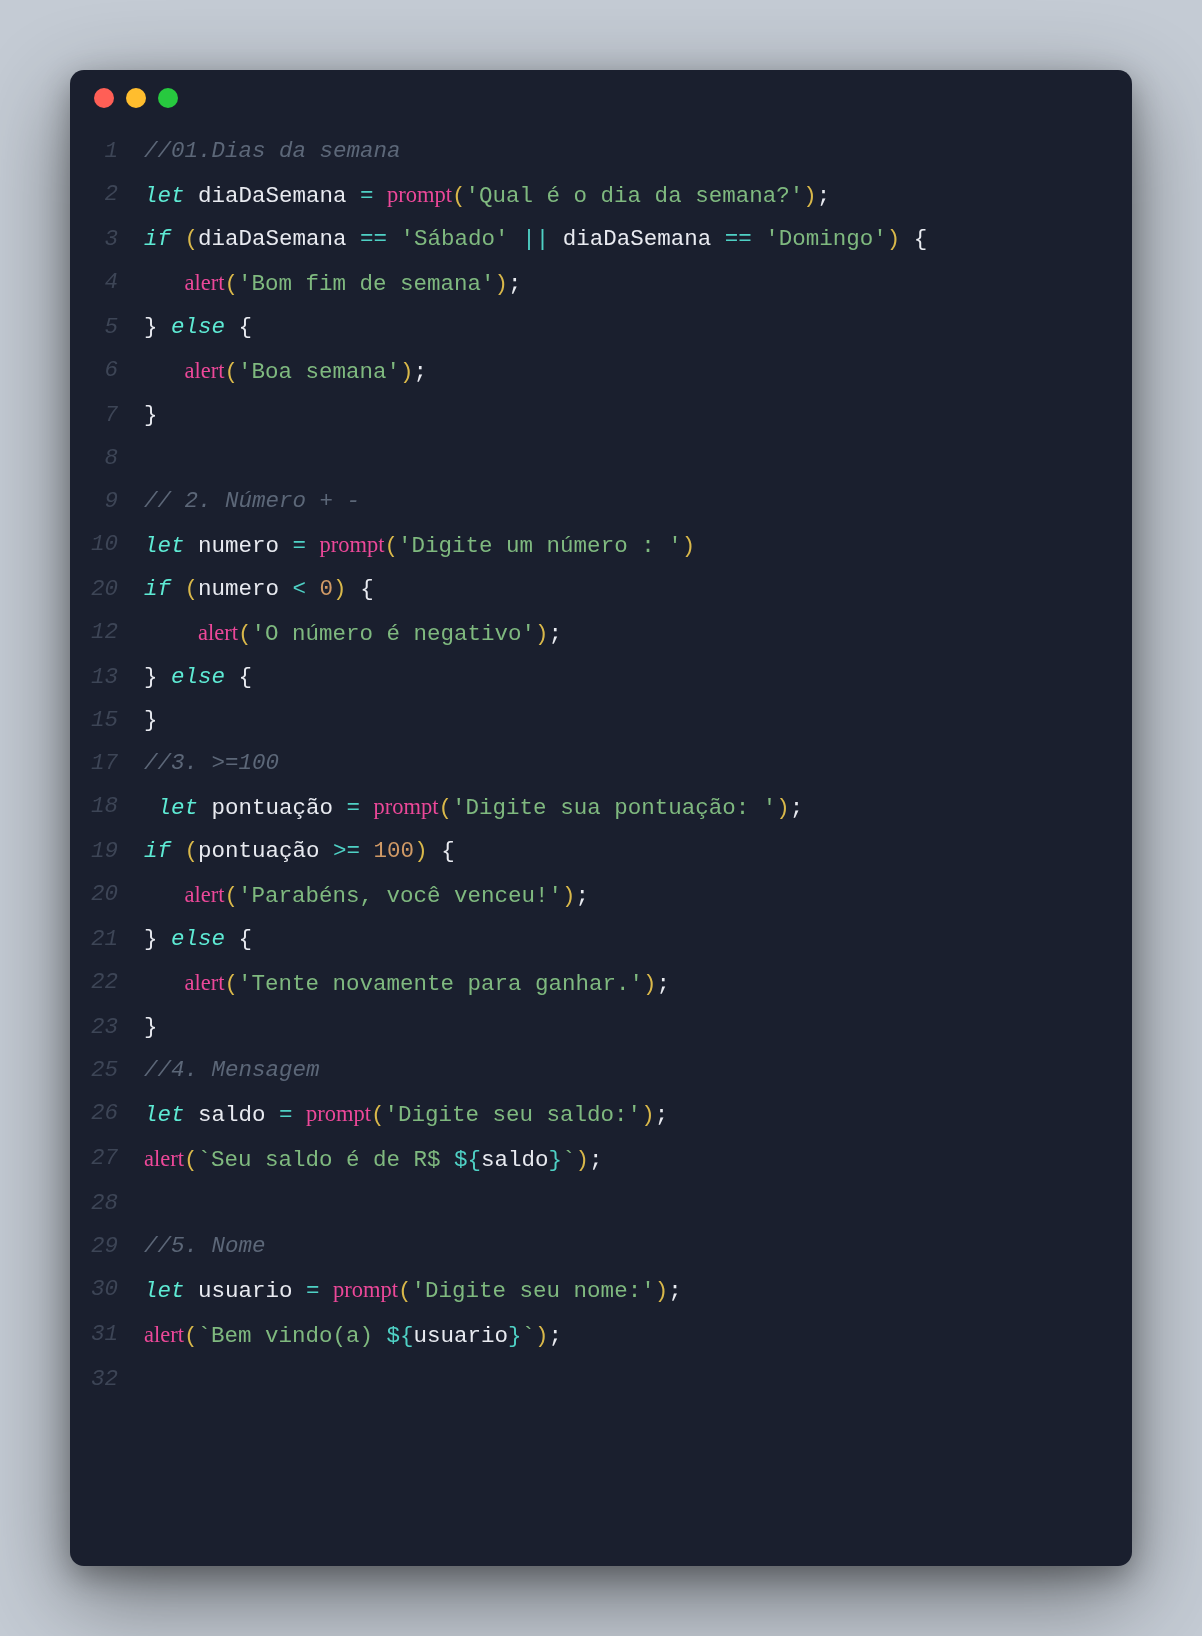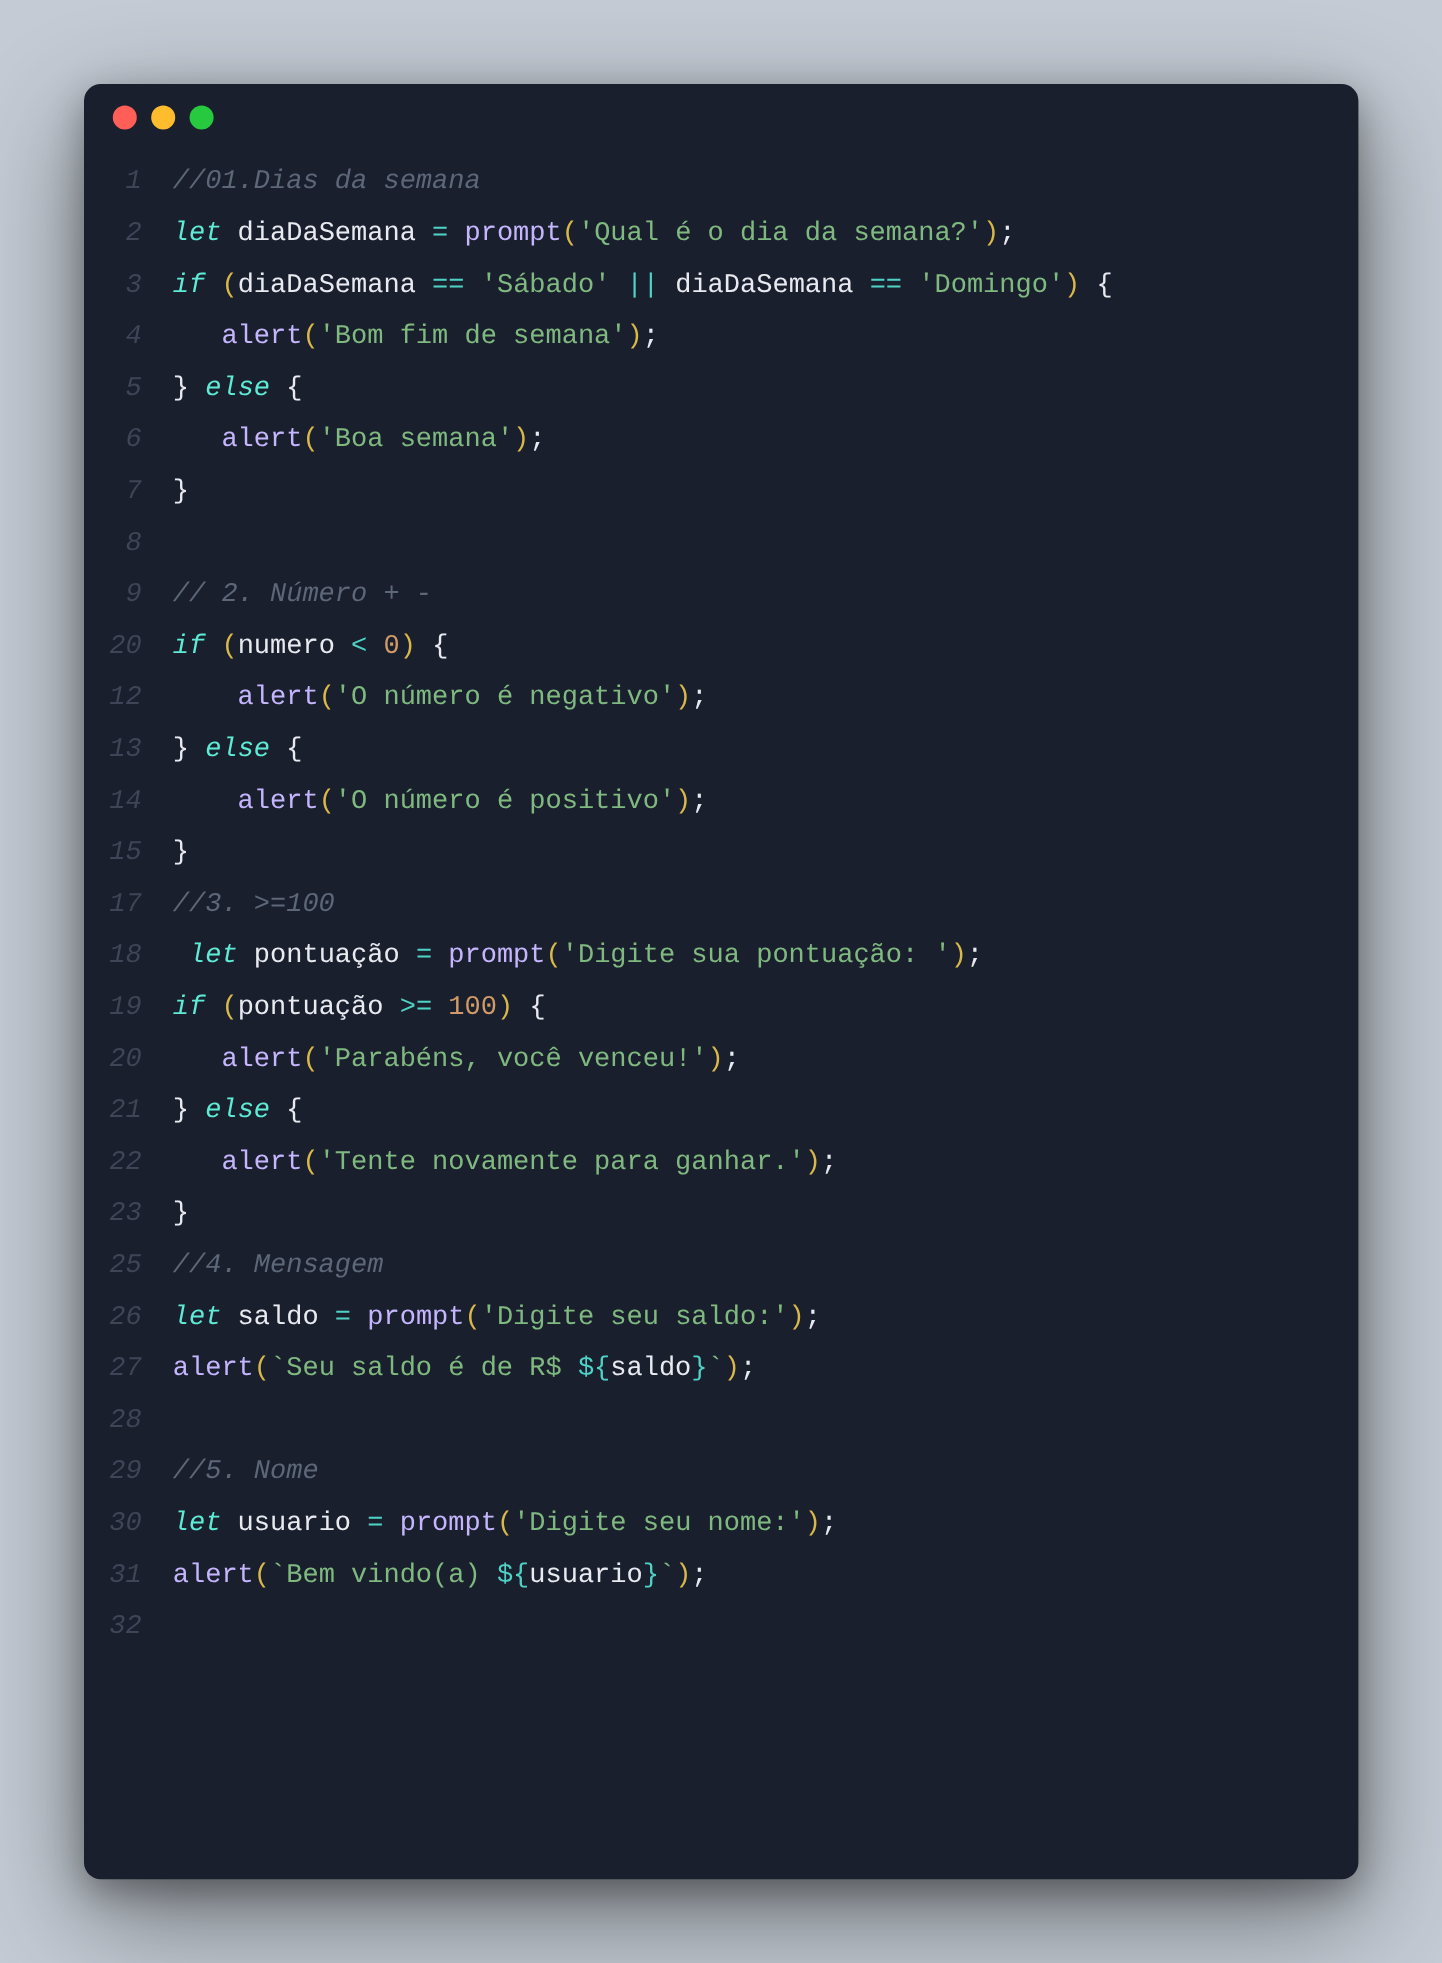--- a/index.html
+++ b/index.html
@@ -56,21 +56,21 @@
     font-style: italic;
     flex-shrink: 0;
   }
   .code-content {
     flex: 1;
   }
   .cm  { color: #5c6778; font-style: italic; margin-top: 38px; }
   .kw  { color: #5eead4; font-style: italic; }
   .var { color: #e8eaf0; }
   .op  { color: #4fd1c5; }
-  .fn  { color: #c4b5fd; }
+  .fn  { color: #ec4899; font-family: Liberation Serif, serif; }
   .paren { color: #d9b84a; }
   .str { color: #7fb97f; }
   .num { color: #d19a66; }
   .brace { color: #e8eaf0; }
   .tmpl { color: #7fb97f; }
   .tmpli { color: #4fd1c5; }
   .tmpvar { color: #e8eaf0; }
 </style>
 </head>
 <body>
@@ -84,24 +84,24 @@
   <div class="code-area" id="code-area">
       <div class="code-line"><span class="gutter">1</span><span class="code-content"><span class="cm">//01.Dias da semana</span></span></div>
       <div class="code-line"><span class="gutter">2</span><span class="code-content"><span class="kw">let</span><span class="var"> diaDaSemana </span><span class="op">=</span><span class="var"> </span><span class="fn">prompt</span><span class="paren">(</span><span class="str">'Qual é o dia da semana?'</span><span class="paren">)</span><span class="var">;</span></span></div>
       <div class="code-line"><span class="gutter">3</span><span class="code-content"><span class="kw">if</span><span class="var"> </span><span class="paren">(</span><span class="var">diaDaSemana </span><span class="op">==</span><span class="var"> </span><span class="str">'Sábado'</span><span class="var"> </span><span class="op">||</span><span class="var"> diaDaSemana </span><span class="op">==</span><span class="var"> </span><span class="str">'Domingo'</span><span class="paren">)</span><span class="var"> </span><span class="brace">{</span></span></div>
       <div class="code-line"><span class="gutter">4</span><span class="code-content"><span class="var">   </span><span class="fn">alert</span><span class="paren">(</span><span class="str">'Bom fim de semana'</span><span class="paren">)</span><span class="var">;</span></span></div>
       <div class="code-line"><span class="gutter">5</span><span class="code-content"><span class="brace">}</span><span class="var"> </span><span class="kw">else</span><span class="var"> </span><span class="brace">{</span></span></div>
       <div class="code-line"><span class="gutter">6</span><span class="code-content"><span class="var">   </span><span class="fn">alert</span><span class="paren">(</span><span class="str">'Boa semana'</span><span class="paren">)</span><span class="var">;</span></span></div>
       <div class="code-line"><span class="gutter">7</span><span class="code-content"><span class="brace">}</span></span></div>
       <div class="code-line"><span class="gutter">8</span><span class="code-content"></span></div>
       <div class="code-line"><span class="gutter">9</span><span class="code-content"><span class="cm">// 2. Número + -</span></span></div>
+      <div class="code-line"><span class="gutter">10</span><span class="code-content"><span class="kw">let</span><span class="var"> numero </span><span class="op">=</span><span class="var"> </span><span class="fn">prompt</span><span class="paren">(</span><span class="str">'Digite um número : '</span><span class="paren">)</span></span></div>
       <div class="code-line"><span class="gutter">20</span><span class="code-content"><span class="kw">if</span><span class="var"> </span><span class="paren">(</span><span class="var">numero </span><span class="op">&lt;</span><span class="var"> </span><span class="num">0</span><span class="paren">)</span><span class="var"> </span><span class="brace">{</span></span></div>
       <div class="code-line"><span class="gutter">12</span><span class="code-content"><span class="var">    </span><span class="fn">alert</span><span class="paren">(</span><span class="str">'O número é negativo'</span><span class="paren">)</span><span class="var">;</span></span></div>
       <div class="code-line"><span class="gutter">13</span><span class="code-content"><span class="brace">}</span><span class="var"> </span><span class="kw">else</span><span class="var"> </span><span class="brace">{</span></span></div>
-      <div class="code-line"><span class="gutter">14</span><span class="code-content"><span class="var">    </span><span class="fn">alert</span><span class="paren">(</span><span class="str">'O número é positivo'</span><span class="paren">)</span><span class="var">;</span></span></div>
       <div class="code-line"><span class="gutter">15</span><span class="code-content"><span class="brace">}</span></span></div>
       <div class="code-line"><span class="gutter">17</span><span class="code-content"><span class="cm">//3. &gt;=100</span></span></div>
       <div class="code-line"><span class="gutter">18</span><span class="code-content"><span class="var"> </span><span class="kw">let</span><span class="var"> pontuação </span><span class="op">=</span><span class="var"> </span><span class="fn">prompt</span><span class="paren">(</span><span class="str">'Digite sua pontuação: '</span><span class="paren">)</span><span class="var">;</span></span></div>
       <div class="code-line"><span class="gutter">19</span><span class="code-content"><span class="kw">if</span><span class="var"> </span><span class="paren">(</span><span class="var">pontuação </span><span class="op">&gt;=</span><span class="var"> </span><span class="num">100</span><span class="paren">)</span><span class="var"> </span><span class="brace">{</span></span></div>
       <div class="code-line"><span class="gutter">20</span><span class="code-content"><span class="var">   </span><span class="fn">alert</span><span class="paren">(</span><span class="str">'Parabéns, você venceu!'</span><span class="paren">)</span><span class="var">;</span></span></div>
       <div class="code-line"><span class="gutter">21</span><span class="code-content"><span class="brace">}</span><span class="var"> </span><span class="kw">else</span><span class="var"> </span><span class="brace">{</span></span></div>
       <div class="code-line"><span class="gutter">22</span><span class="code-content"><span class="var">   </span><span class="fn">alert</span><span class="paren">(</span><span class="str">'Tente novamente para ganhar.'</span><span class="paren">)</span><span class="var">;</span></span></div>
       <div class="code-line"><span class="gutter">23</span><span class="code-content"><span class="brace">}</span></span></div>
       <div class="code-line"><span class="gutter">25</span><span class="code-content"><span class="cm">//4. Mensagem</span></span></div>
       <div class="code-line"><span class="gutter">26</span><span class="code-content"><span class="kw">let</span><span class="var"> saldo </span><span class="op">=</span><span class="var"> </span><span class="fn">prompt</span><span class="paren">(</span><span class="str">'Digite seu saldo:'</span><span class="paren">)</span><span class="var">;</span></span></div>

